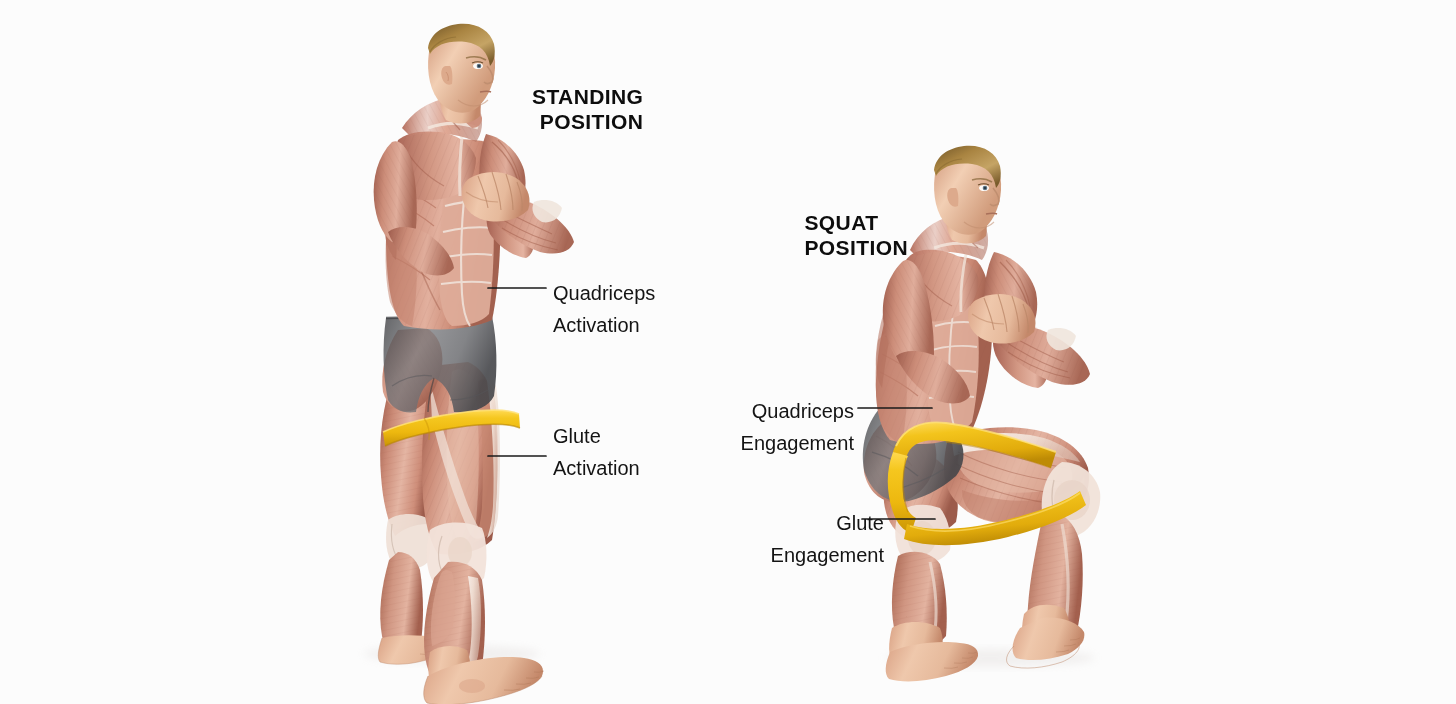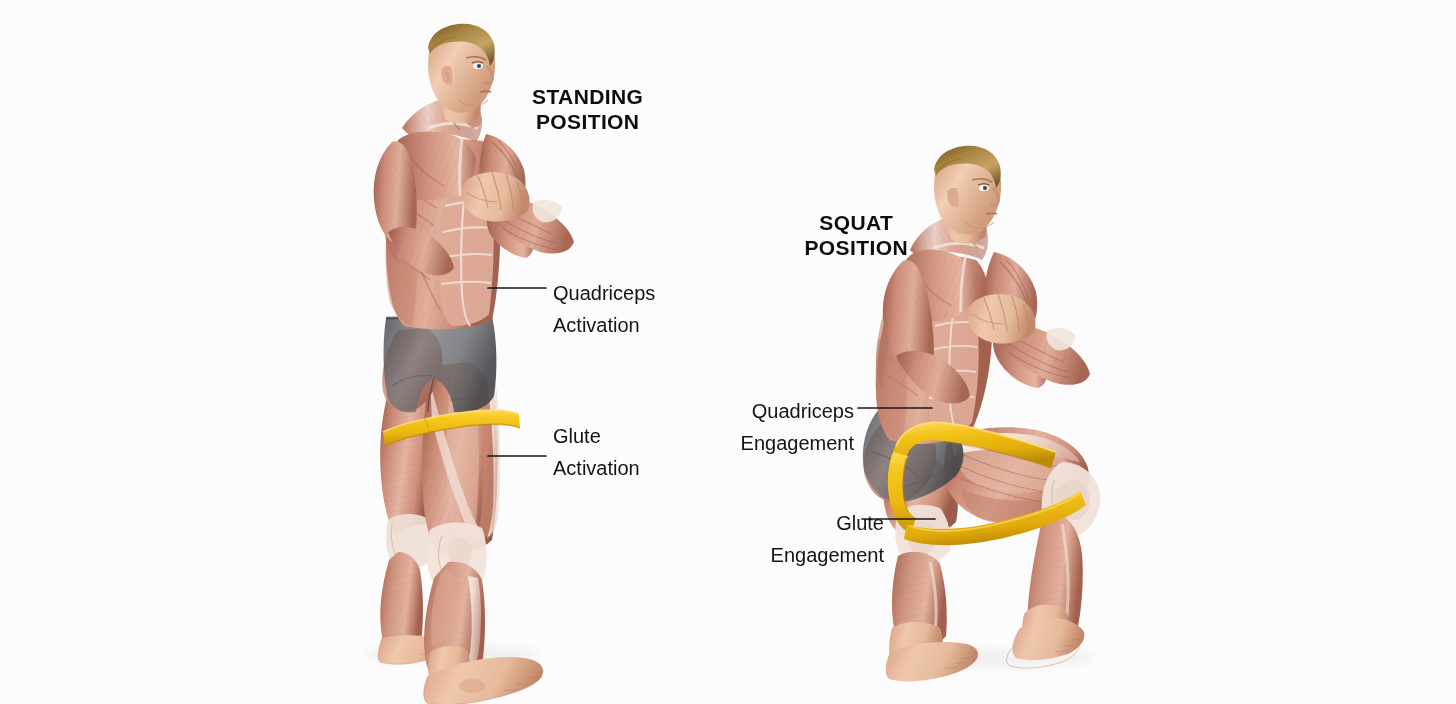--- a/index.html
+++ b/index.html
@@ -20,22 +20,22 @@
 
   .hdr{
     position:absolute;
     font-weight:bold;
     font-size:21px;
     line-height:25px;
     letter-spacing:0.4px;
     color:#0d0d0d;
     white-space:pre-line;
   }
-  #hdr-standing{left:532px;top:84px;text-align:center;}
-  #hdr-squat{right:548px;top:210px;text-align:center;}
+  #hdr-standing{left:532px;top:84px;text-align:right;}
+  #hdr-squat{right:548px;top:210px;text-align:left;}
 
   .lbl{
     position:absolute;
     font-size:20px;
     line-height:32px;
     color:#141414;
     white-space:pre-line;
   }
   .lbl.left-align{text-align:left;}
   .lbl.right-align{text-align:right;}

